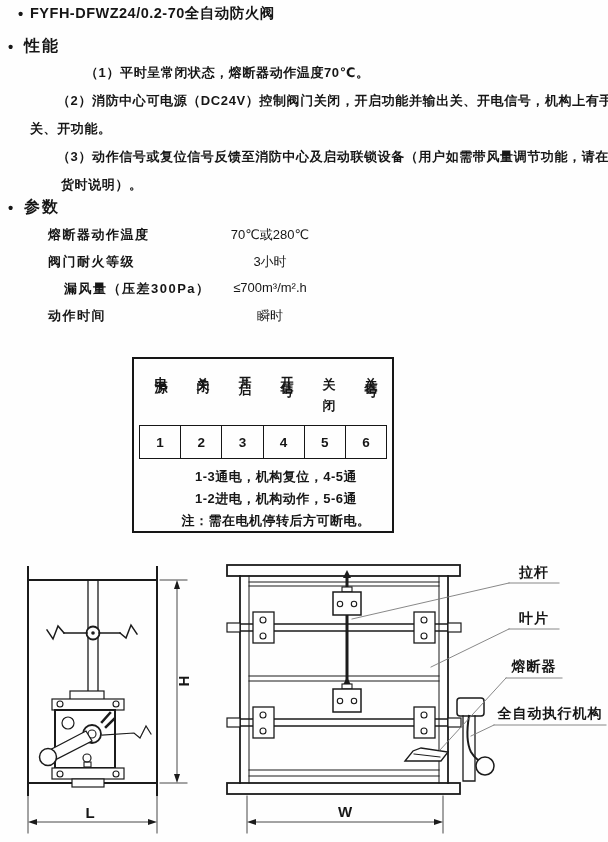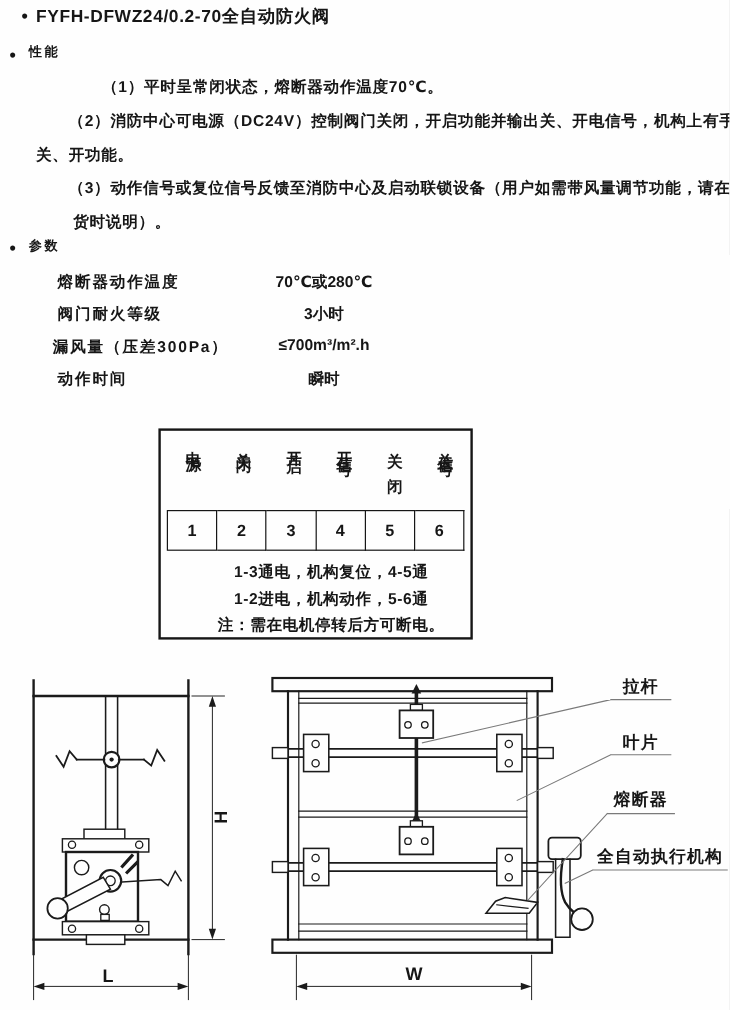--- a/index.html
+++ b/index.html
@@ -3,24 +3,24 @@
 <meta charset="utf-8">
 <style>
   html,body{margin:0;padding:0;background:#e8e8e8;}
   .page{
     position:relative;width:608px;height:842px;margin:0 auto;background:#fefefe;
     font-family:"Liberation Sans","DejaVu Sans",sans-serif;color:#161616;overflow:hidden;
   }
   .abs{position:absolute;}
   .bullet{font-size:15px;font-weight:700;line-height:14px;}
   .doc-title{font-size:14.5px;font-weight:700;letter-spacing:.5px;}
-  .sec-head{font-size:11px;font-weight:700;letter-spacing:2px;}
+  .sec-head{font-size:16px;font-weight:700;letter-spacing:2px;}
   .body-line{font-size:13px;font-weight:600;letter-spacing:.6px;white-space:nowrap;}
   .param-label{font-size:13px;font-weight:700;letter-spacing:1.5px;white-space:nowrap;}
-  .param-value{font-size:13px;font-weight:700;text-align:center;white-space:nowrap;}
+  .param-value{font-size:13px;font-weight:400;text-align:center;white-space:nowrap;}
   .param-value-box{left:195px;width:150px;}
 
   
   .tbl{left:132px;top:357px;width:262px;height:176px;border:2px solid #161616;box-sizing:border-box;}
   .th-col{position:absolute;top:7px;height:62px;width:42px;display:flex;justify-content:center;}
   .th-vert{writing-mode:vertical-rl;text-orientation:upright;font-size:13px;font-weight:700;
            letter-spacing:4.5px;line-height:1;}
   .num-row{position:absolute;left:5px;top:66px;width:248px;height:34px;display:flex;}
   .num-cell{flex:1;border:1.6px solid #161616;border-left:none;display:flex;align-items:center;
             justify-content:center;font-size:13.5px;font-weight:700;box-sizing:border-box;}
@@ -51,21 +51,21 @@
 
   <span class="abs bullet" style="left:8px;top:201px;">•</span>
   <span class="abs sec-head" style="left:24px;top:197px;">参数</span>
 
   <span class="abs param-label" style="left:48px;top:226px;text-align:center;">熔断器动作温度</span>
   <span class="abs param-value param-value-box" style="top:226px;">70℃或280℃</span>
 
   <span class="abs param-label" style="left:48px;top:253px;">阀门耐火等级</span>
   <span class="abs param-value param-value-box" style="top:253px;">3小时</span>
 
-  <span class="abs param-label" style="left:44px;top:280px;">漏风量（压差300Pa）</span>
+  <span class="abs param-label" style="left:64px;top:280px;">漏风量（压差300Pa）</span>
   <span class="abs param-value param-value-box" style="top:280px;">≤700m³/m².h</span>
 
   <span class="abs param-label" style="left:48px;top:307px;">动作时间</span>
   <span class="abs param-value param-value-box" style="top:307px;">瞬时</span>
 
   <div class="abs tbl">
     <div class="th-col" style="left:6px;">
         <span class="th-vert">电源＋</span>
       </div>
     <div class="th-col" style="left:48px;">

